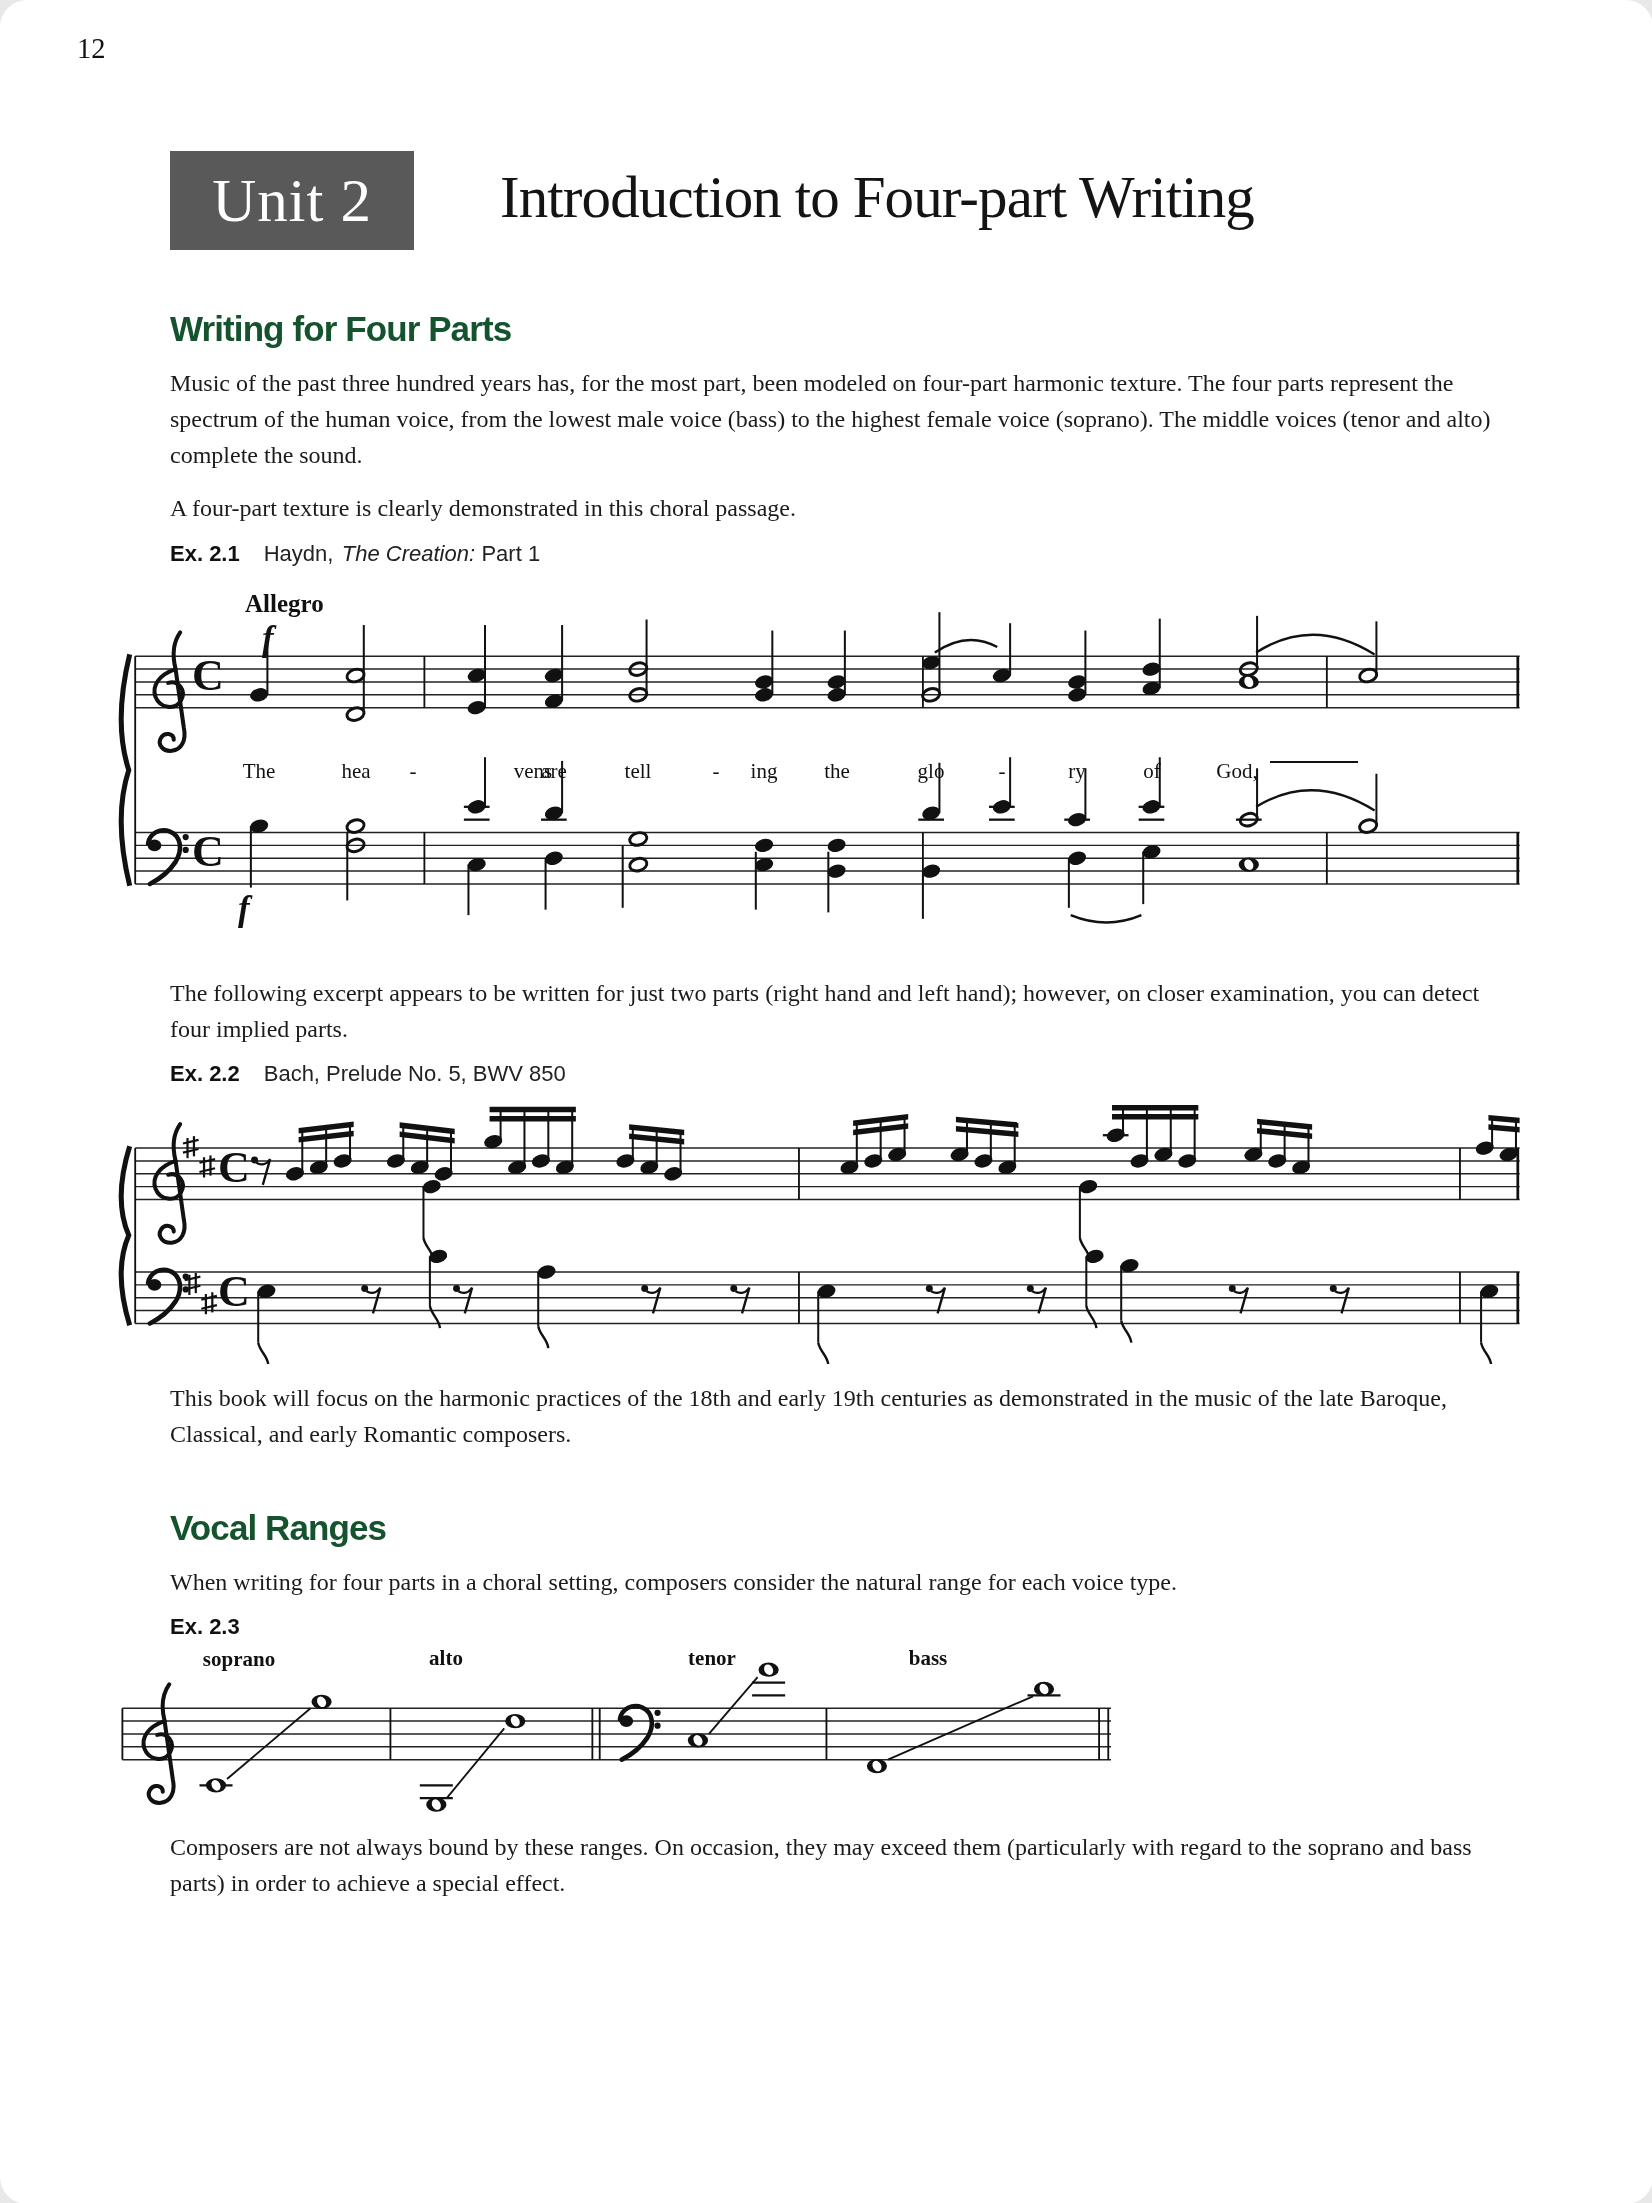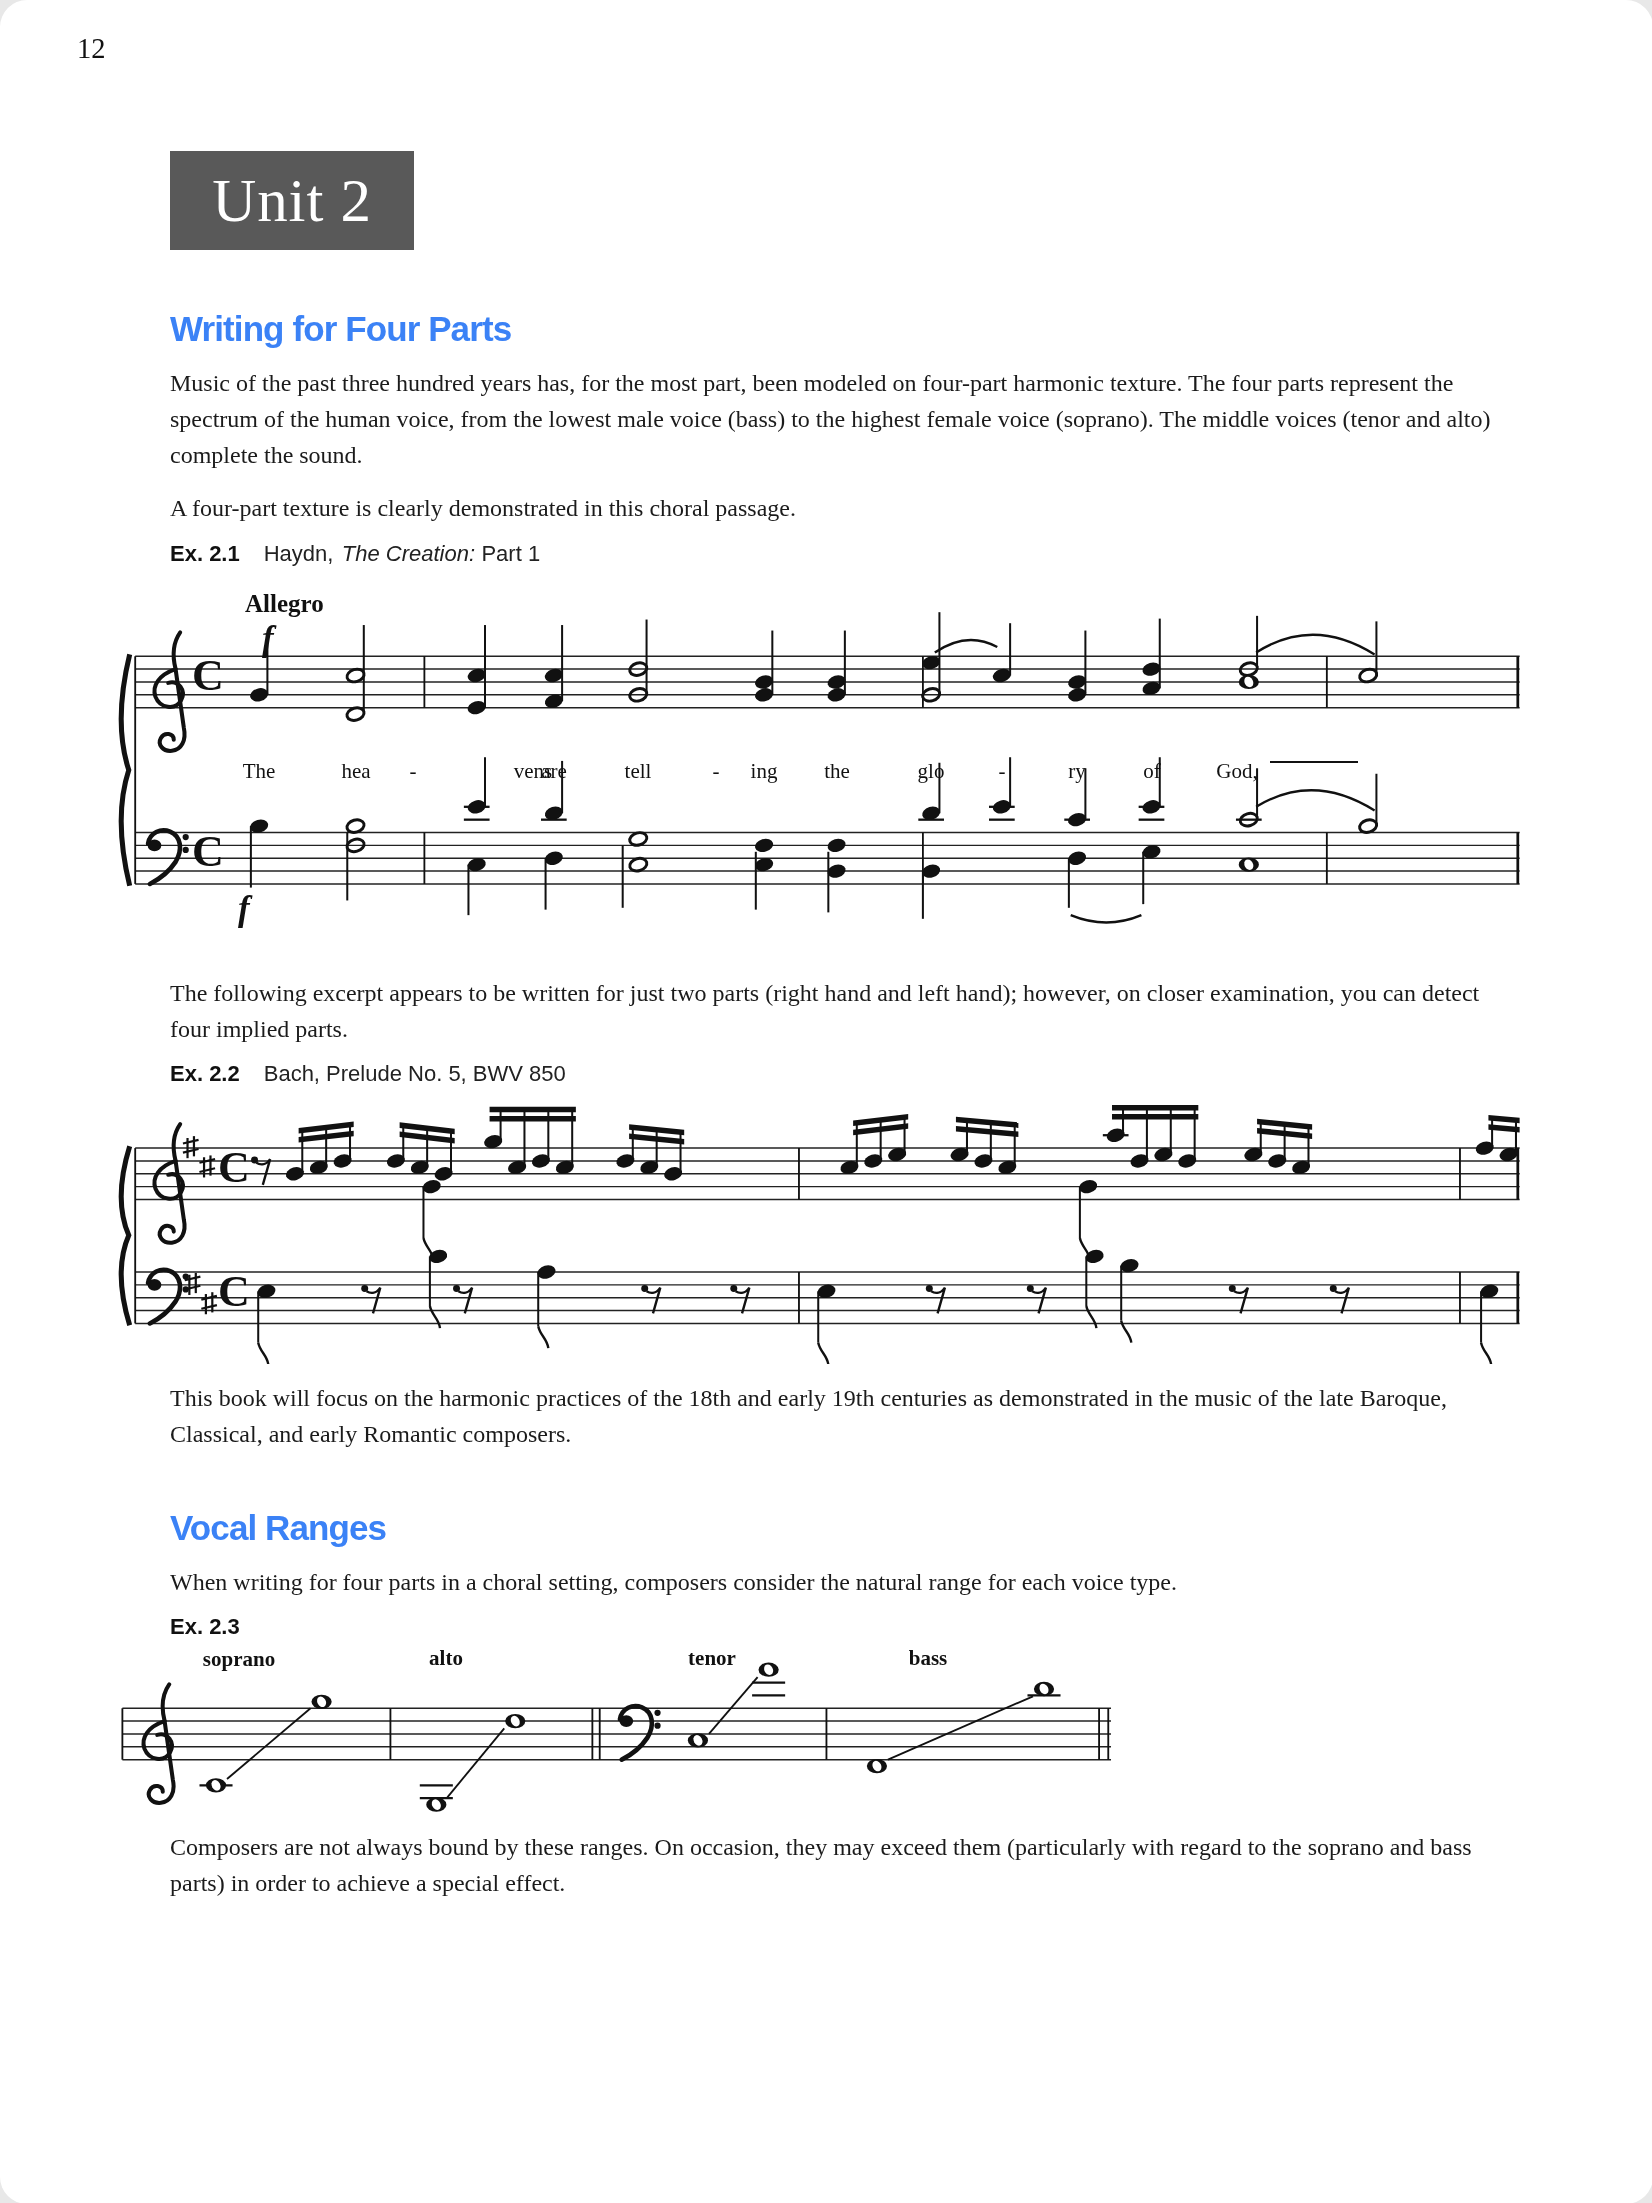--- a/index.html
+++ b/index.html
@@ -4,21 +4,21 @@
 <style>
   html,body{margin:0;padding:0;background:#e8e8e8;}
   #page{position:relative;width:1653px;height:2204px;background:#ffffff;overflow:hidden;
         font-family:"Liberation Serif",serif;color:#1b1b1b;border-radius:27px;}
   .abs{position:absolute;}
   #page-number{left:77px;top:33px;font-size:28.5px;color:#111;}
   #unit-box{left:170px;top:151px;width:244px;height:99px;background:#595959;
             display:flex;align-items:center;justify-content:center;}
   #unit-box span{color:#fff;font-size:61px;letter-spacing:0.9px;}
   #chapter-title{left:500px;top:163px;font-size:59px;color:#141414;letter-spacing:-0.9px;white-space:nowrap;}
-  .h-sans{font-family:"Liberation Sans",sans-serif;font-weight:700;font-size:35px;color:#3b82f6;letter-spacing:-0.9px;}
+  .h-sans{font-family:"Liberation Sans",sans-serif;font-weight:700;font-size:35px;color:#14532d;letter-spacing:-0.9px;}
   .body-par{width:1350px;font-size:24px;line-height:36px;color:#1b1b1b;}
   .ex-row{display:flex;align-items:flex-start;font-family:"Liberation Sans",sans-serif;font-size:22px;color:#222;}
   .ex-label{font-weight:700;color:#111;margin-right:24px;}
   .ex-cap em{font-style:italic;}
   .musicwrap{position:absolute;}
   .musicwrap svg{position:absolute;left:0;top:0;}
   .mtext{position:absolute;white-space:nowrap;color:#111;}
   .tempo{font-weight:700;font-size:25px;}
   .dyn{font-weight:700;font-style:italic;font-size:35px;}
   .timesig{font-weight:700;font-size:44px;line-height:1;}
@@ -71,20 +71,21 @@
   </defs>
 </svg>
 
 <div id="page">
 
   <div class="abs" id="page-number">12</div>
 
   <div class="abs" id="unit-box">
     <span>Unit 2</span>
   </div>
+  <div class="abs" id="chapter-title">Introduction to Four-part Writing</div>
 
   <div class="abs h-sans" style="left:170px;top:309px;">Writing for Four Parts</div>
 
   <div class="abs body-par" style="left:170px;top:365px;">Music of the past three hundred years has, for the most part, been modeled on four-part harmonic texture. The four parts represent the spectrum of the human voice, from the lowest male voice (bass) to the highest female voice (soprano). The middle voices (tenor and alto) complete the sound.</div>
   <div class="abs body-par" style="left:170px;top:490px;">A four-part texture is clearly demonstrated in this choral passage.</div>
 
   <div class="abs ex-row" style="left:170px;top:541px;">
     <span class="ex-label">Ex. 2.1</span>
     <span class="ex-cap">Haydn,</span>
     <span class="ex-cap" style="margin-left:8.3px;"><em>The Creation:</em></span>

